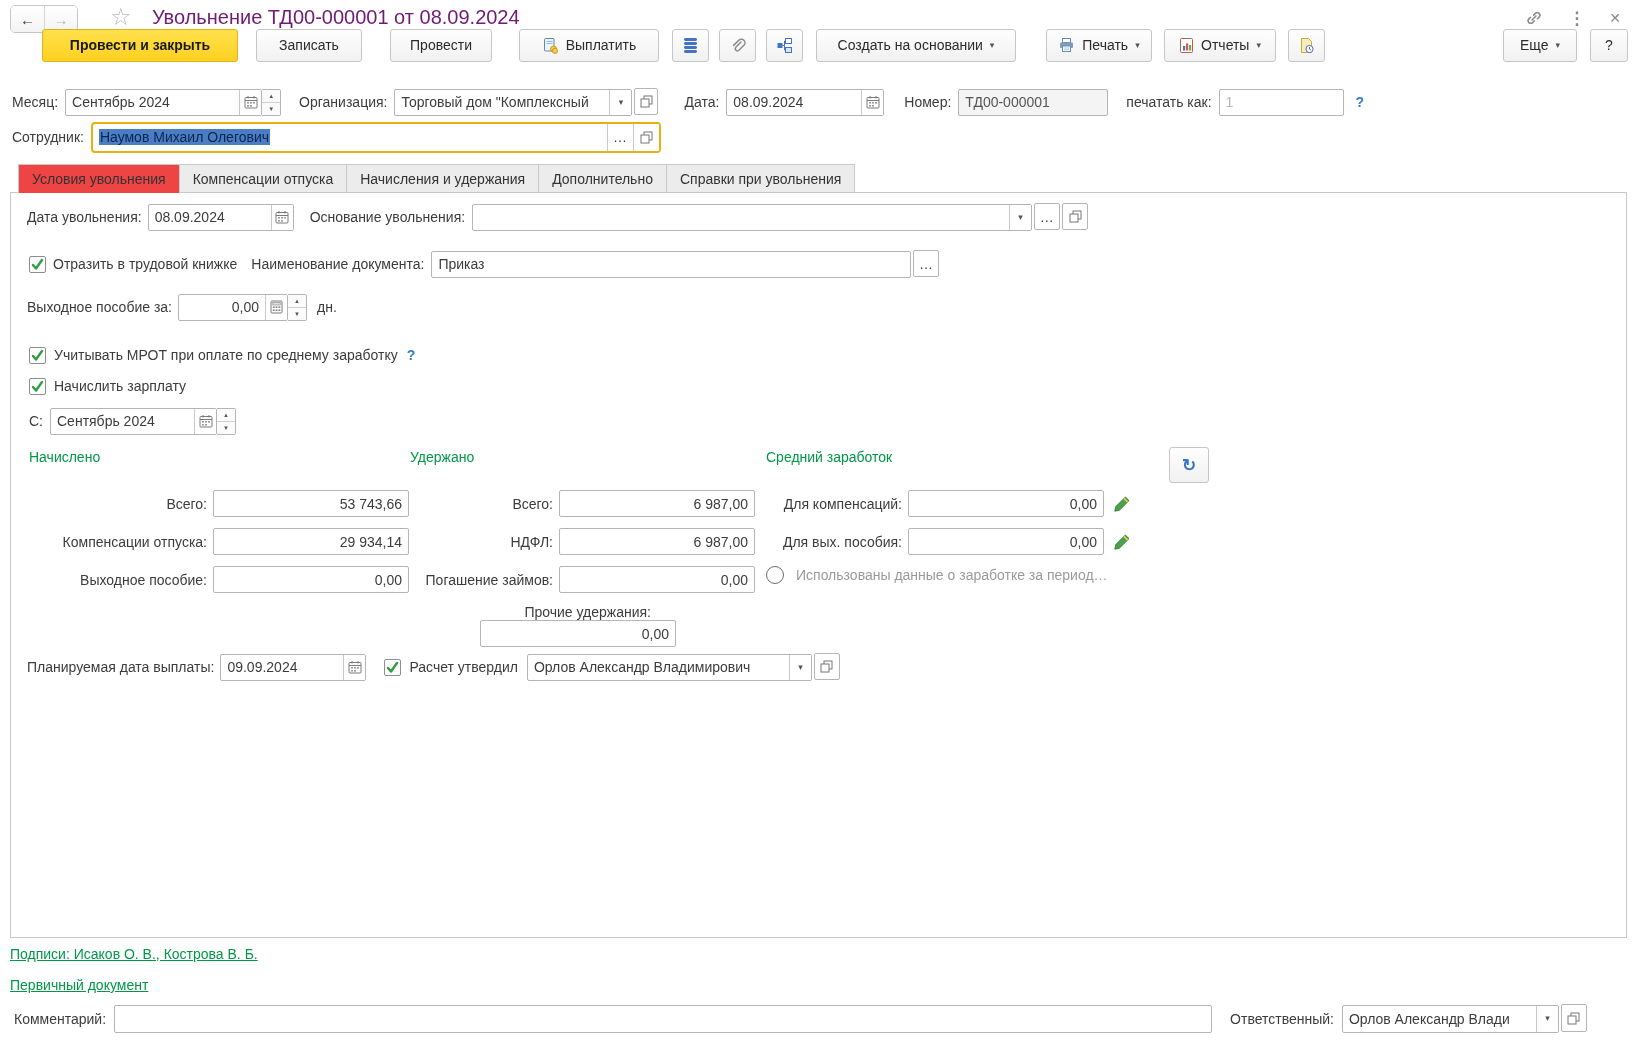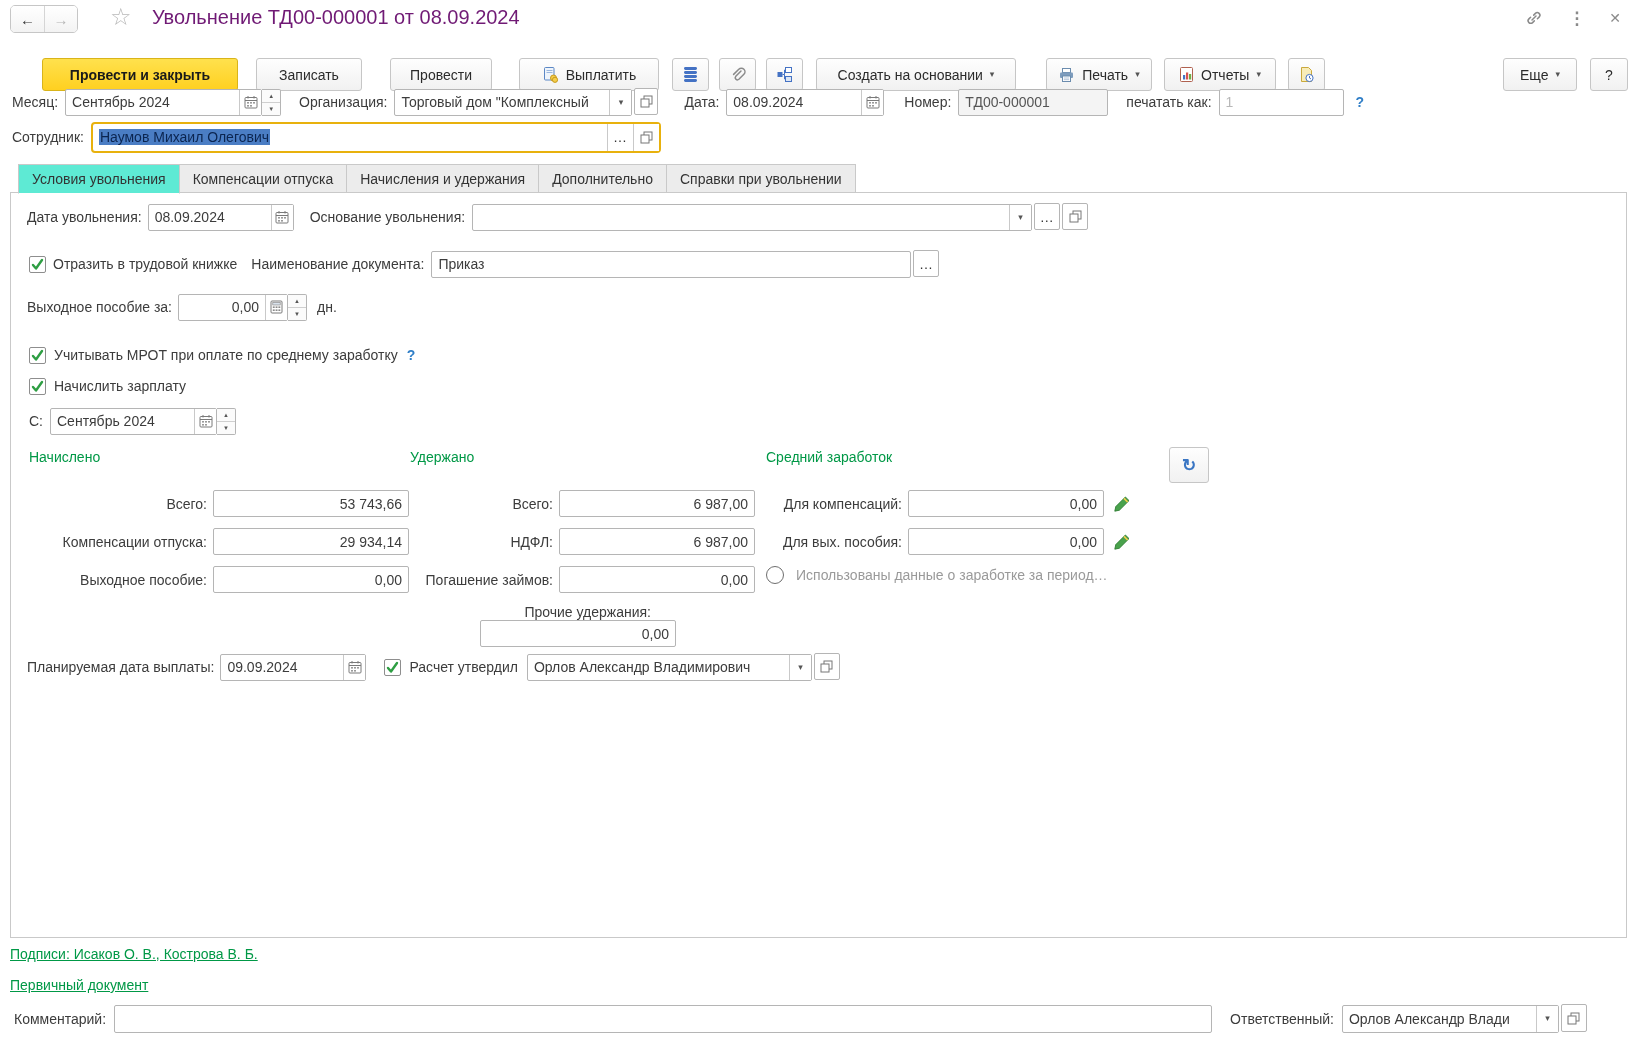--- a/index.html
+++ b/index.html
@@ -45,28 +45,28 @@
   .titlebar { position:absolute; left:0; top:0; width:100%; height:38px; }
   .navgrp { position:absolute; left:10px; top:5px; display:flex; border:1px solid #c6c6c6; border-radius:5px; overflow:hidden; }
   .navgrp .nbtn { width:33px; height:26px; display:flex; align-items:center; justify-content:center;
                   background:linear-gradient(#fff,#f3f3f3); font-size:15px; }
   .navgrp .nbtn + .nbtn { border-left:1px solid #d5d5d5; }
   .star { position:absolute; left:110px; top:3px; font-size:24px; color:#b9b9b9; }
   .doc-title { position:absolute; left:152px; top:6px; font-size:20px; color:#701a75; white-space:nowrap; }
   .tb-ico { position:absolute; top:8px; width:22px; height:20px; display:flex; align-items:center; justify-content:center; color:#8a8a8a; }
 
   
-  .toolbar { position:absolute; left:10px; top:58px; right:10px; height:34px; display:flex; align-items:flex-start;padding-left:32px; }
+  .toolbar { position:absolute; left:10px; top:28px; right:10px; height:34px; display:flex; align-items:center;padding-left:32px; }
 
   
   .tabs { position:absolute; left:18px; top:164px; display:flex; z-index:3; }
   .tab { padding:6px 13px 5px; background:#ececec; border:1px solid #c9c9c9; margin-left:-1px;
          font-size:14px; color:#333; white-space:nowrap; }
   .tab:first-child { margin-left:0; }
-  .tab.active { background:#5eead4; border-bottom:1px solid #fff; margin-bottom:-1px; position:relative; z-index:4; }
+  .tab.active { background:#ef4444; border-bottom:1px solid #fff; margin-bottom:-1px; position:relative; z-index:4; }
   .panel { position:absolute; left:10px; top:192px; width:1617px; height:746px; border:1px solid #c9c9c9; background:#fff; }
 
   .pencil { margin-left:9px; }
   .moneyfld { width:196px; }
 </style>
 </head>
 <body>
 
 <div class="app">
 
@@ -277,21 +277,21 @@
           </svg>
       </span>
     </div>
   </div>
 
   <div class="tabs">
     <div class="tab active">Условия увольнения</div>
     <div class="tab">Компенсации отпуска</div>
     <div class="tab">Начисления и удержания</div>
     <div class="tab">Дополнительно</div>
-    <div class="tab">Справки при увольнении</div>
+    <div class="tab">Справки при увольнения</div>
   </div>
 
   <div class="panel">
 
     <div class="row" style="left:16px; top:10px; height:28px;">
       <span class="lbl" style="margin-right:6px;">Дата увольнения:</span>
       <div class="fld" style="width:146px;">
         <span class="fldtxt">08.09.2024</span>
         <span class="seg">
           <svg width="14" height="14" viewBox="0 0 14 14">

